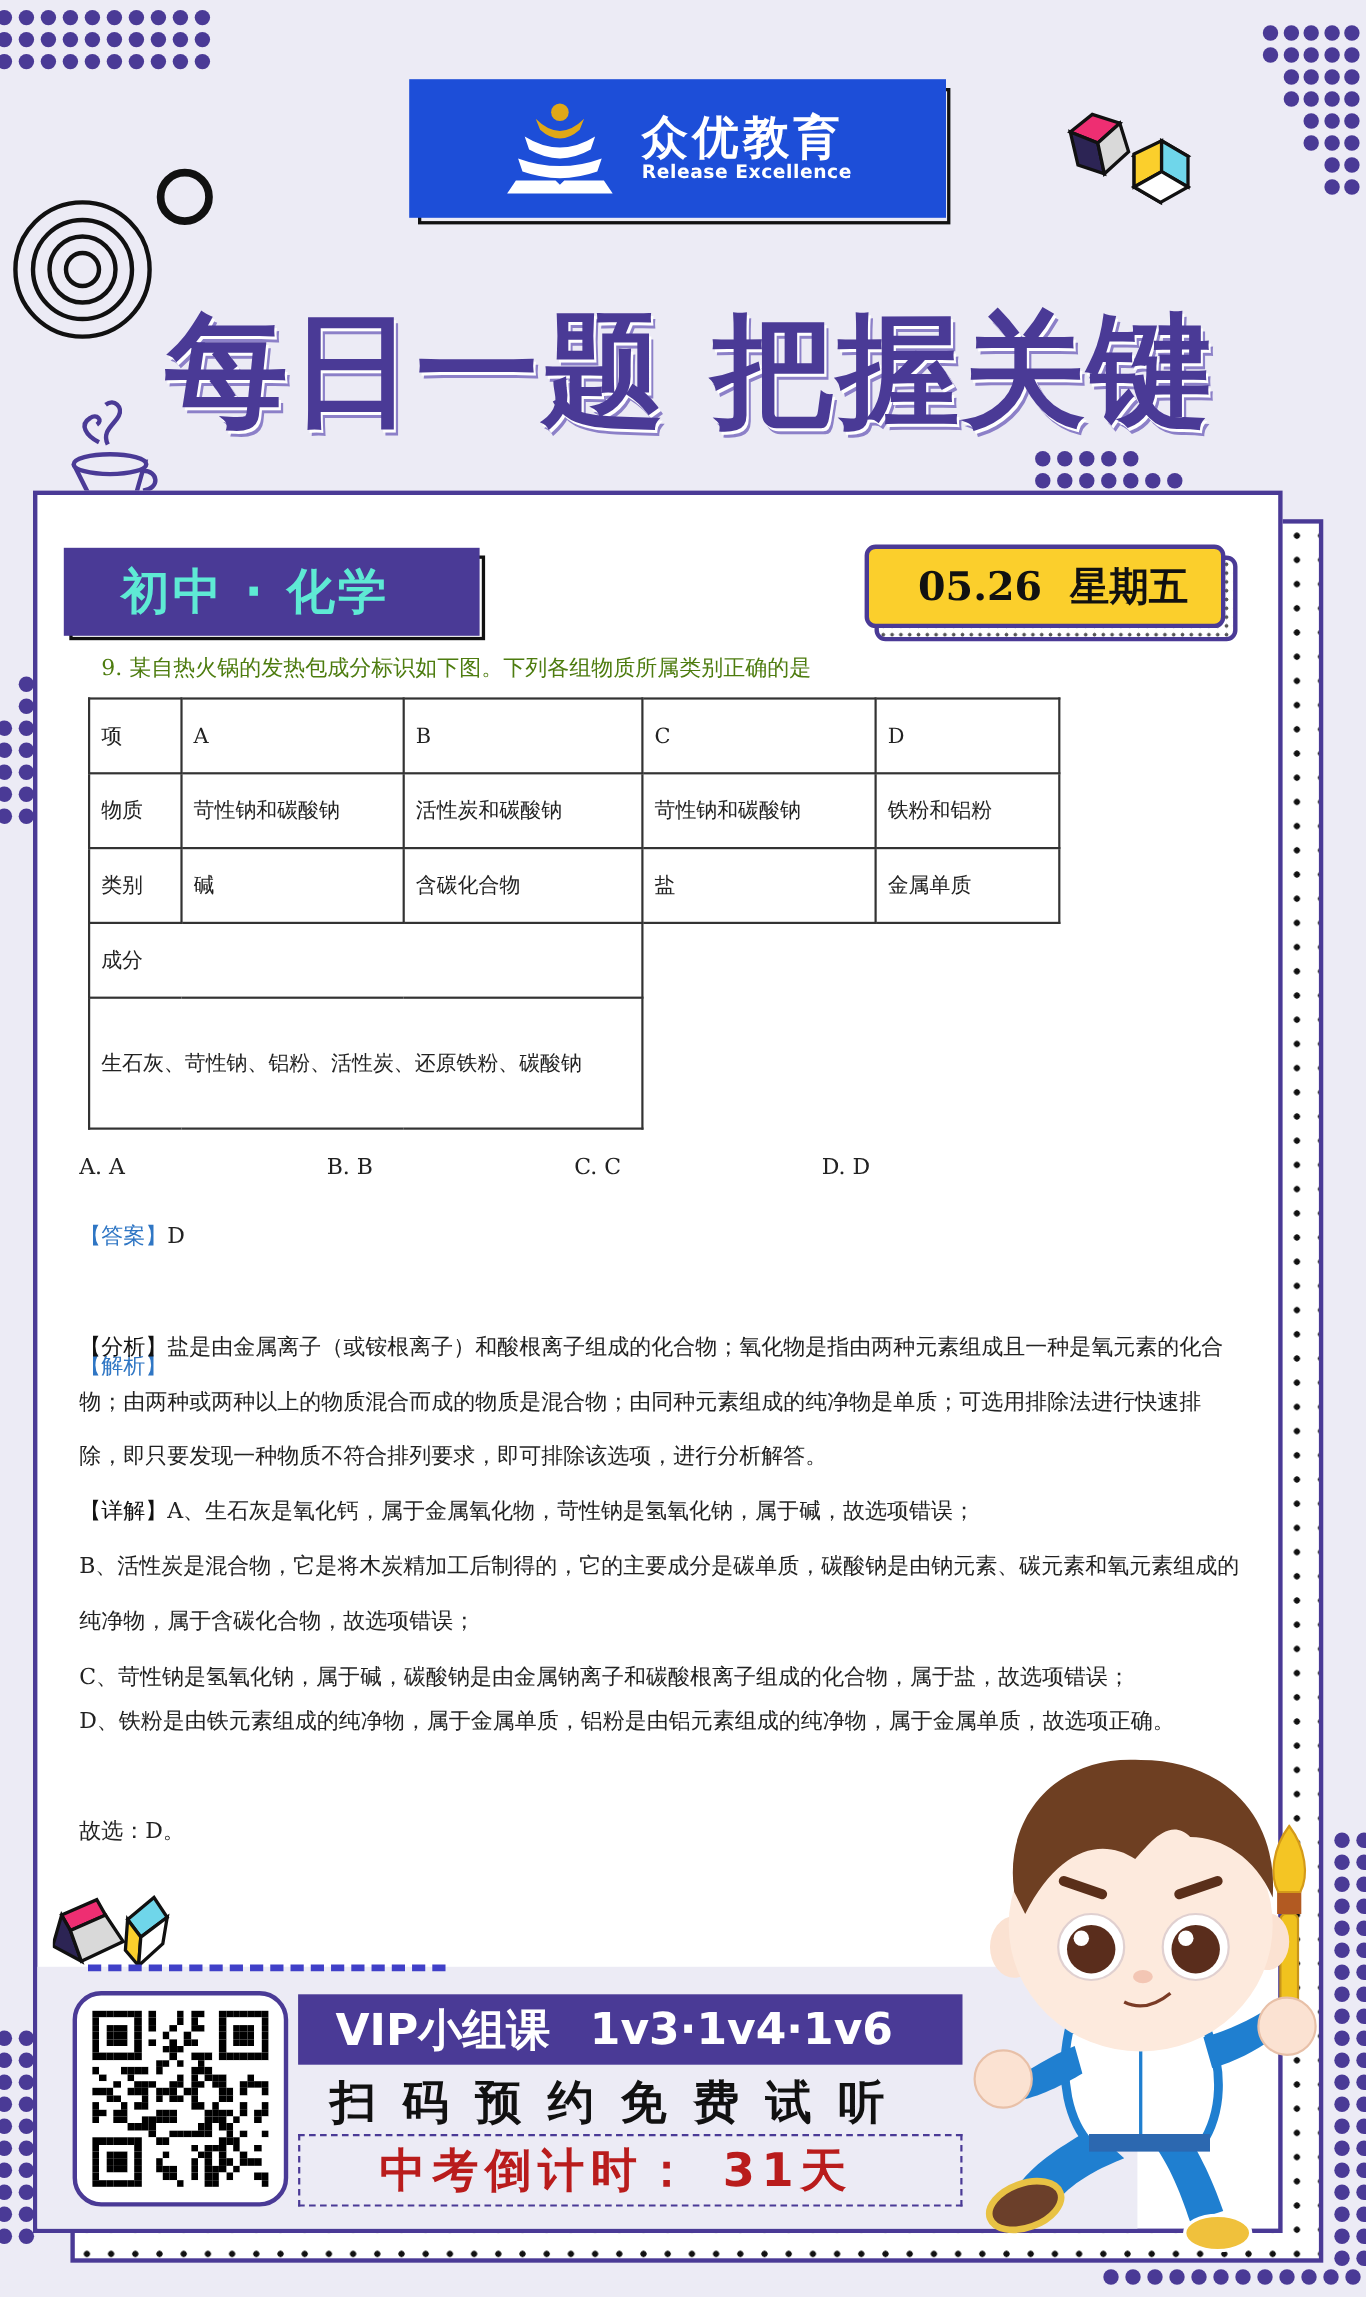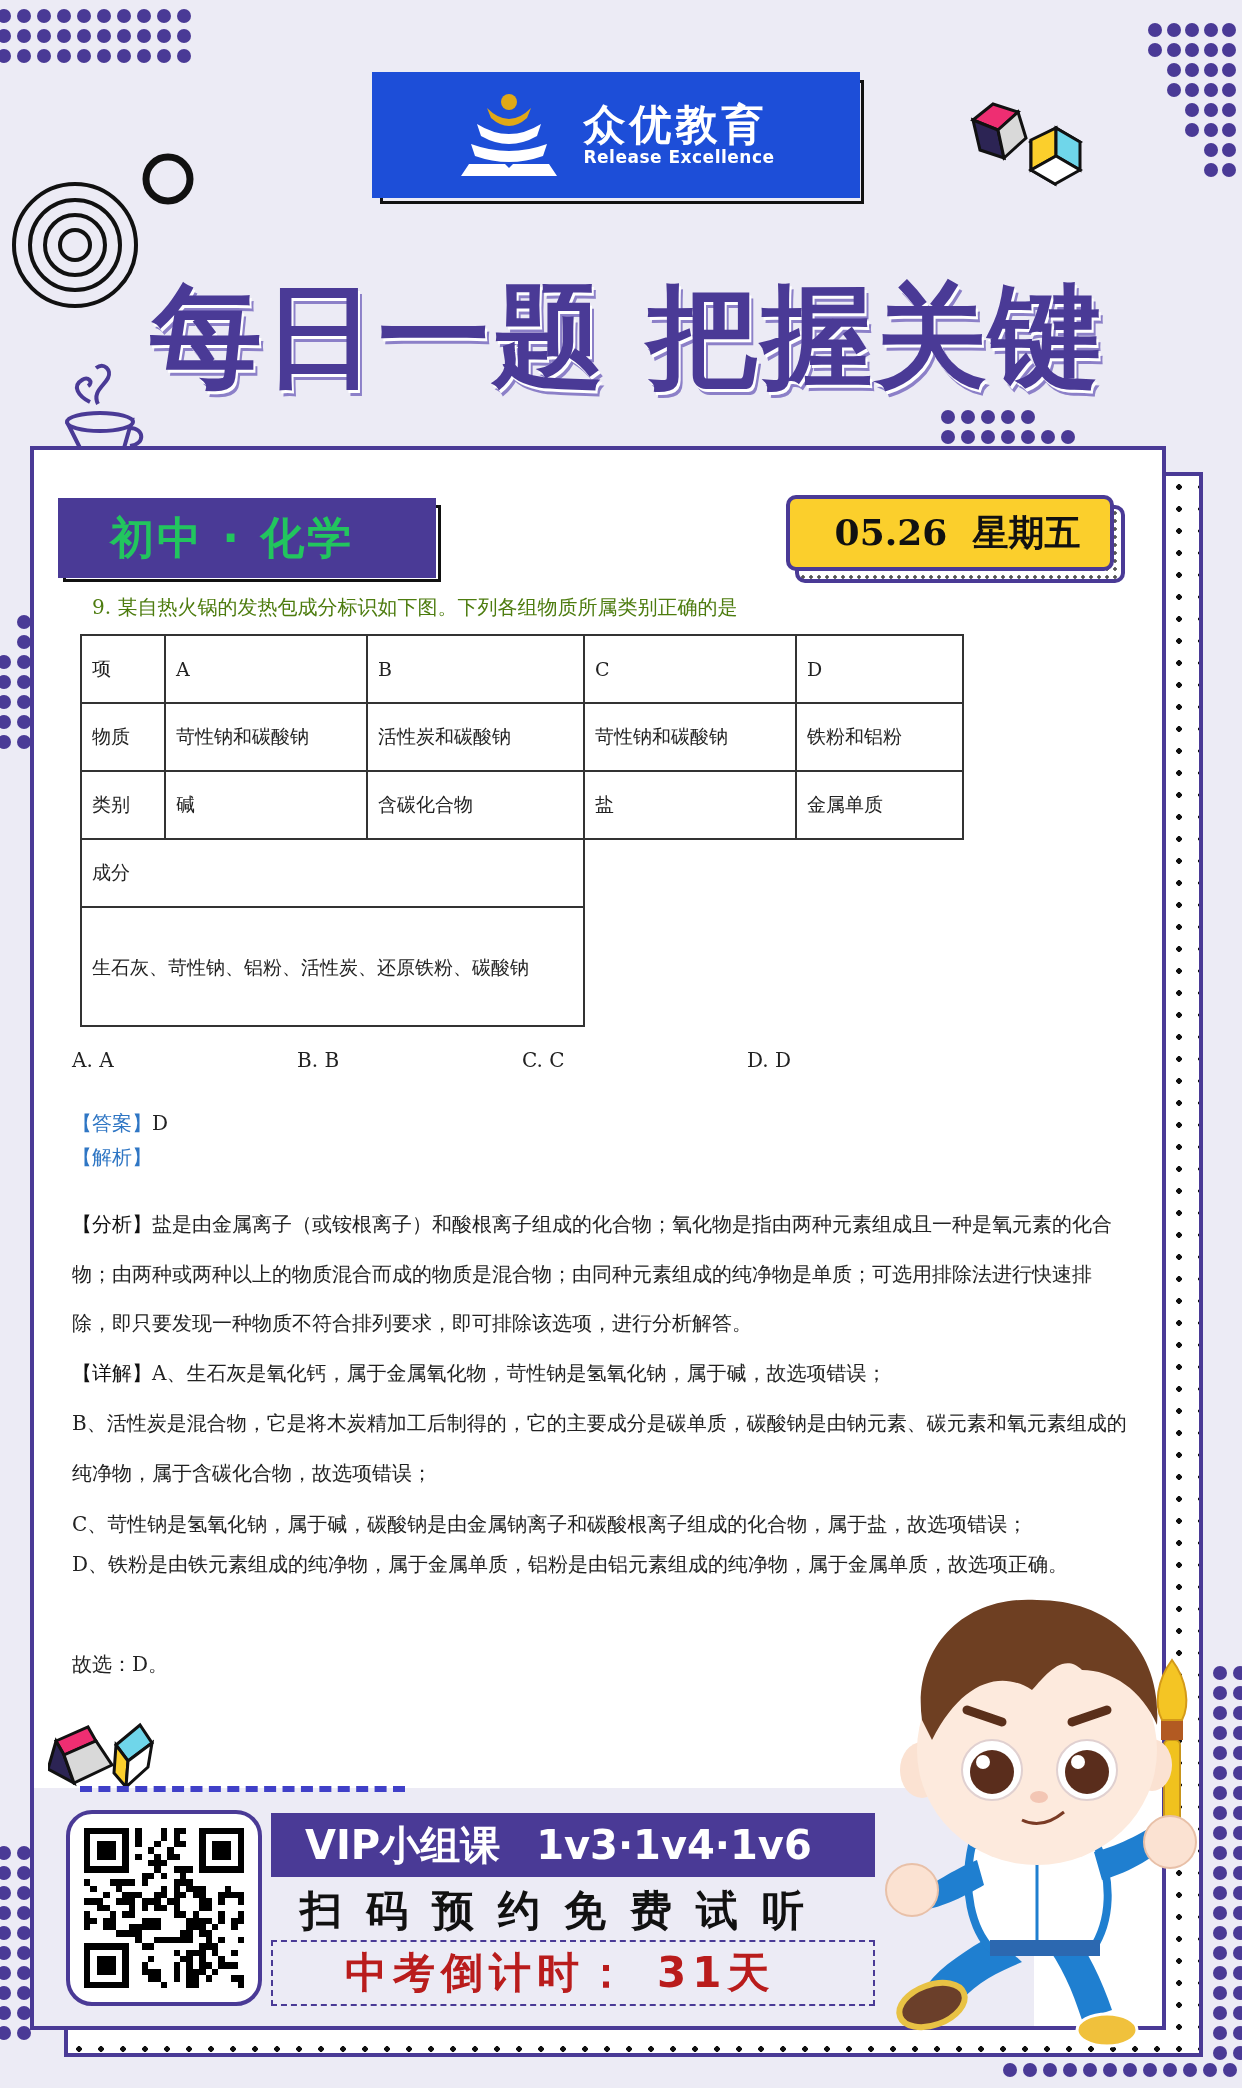--- a/index.html
+++ b/index.html
@@ -27,21 +27,21 @@
   
   .headline { left: 150px; top: 262px; width: 940px; text-align: center; font-family: "DejaVu Sans", sans-serif; font-weight: bold; font-size: 112px; color: #4a3a96; letter-spacing: 2px; text-shadow: 2px 3px 0 #ffffff, 4px 6px 0 #8c80c8; white-space: nowrap; }
 
   
   .card-shadow { left: 64px; top: 472px; width: 1139px; height: 1585px; border: 4px solid #4a3a96; background-color: #fff;
     background-image: radial-gradient(circle, #111 2.6px, transparent 3px); background-size: 22px 22px; }
   .card { left: 30px; top: 446px; width: 1136px; height: 1584px; border: 4px solid #4a3a96; background: #fff; }
 
   
   .subject-shadow { left: 63px; top: 505px; width: 378px; height: 77px; border: 3px solid #111; }
-  .subject { left: 58px; top: 498px; width: 378px; height: 80px; background: #4a3a96; color: #22c55e; font-family: "DejaVu Sans", sans-serif; font-weight: bold; font-size: 44px; display: flex; align-items: center; padding-left: 52px; letter-spacing: 3px; }
+  .subject { left: 58px; top: 498px; width: 378px; height: 80px; background: #4a3a96; color: #5eead4; font-family: "DejaVu Sans", sans-serif; font-weight: bold; font-size: 44px; display: flex; align-items: center; padding-left: 52px; letter-spacing: 3px; }
 
   
   .date-shadow { left: 795px; top: 505px; width: 330px; height: 78px; border: 4px solid #4a3a96; border-radius: 10px; background-color: #fff;
     background-image: radial-gradient(circle, #555 1.5px, transparent 2px); background-size: 8px 8px; }
   .date { left: 786px; top: 495px; width: 328px; height: 76px; background: #fbcf2c; border: 4px solid #4a3a96; border-radius: 10px; display: flex; align-items: center; justify-content: center; font-family: "DejaVu Serif", serif; font-weight: bold; font-size: 36px; color: #111; }
 
   
   .question { left: 92px; top: 594px; font-size: 20px; color: #4d7c0f; white-space: nowrap; }
   table.q-table { position: absolute; left: 80px; top: 634px; border-collapse: collapse; font-size: 19px; color: #222; }
   .q-table td { border: 2px solid #333; padding: 0 10px; height: 68px; vertical-align: middle; white-space: nowrap; }
@@ -362,21 +362,21 @@
 <div class="abs options">
   <span>A. A</span>
   <span>B. B</span>
   <span>C. C</span>
   <span>D. D</span>
 </div>
 
 <div class="answer" style="top:1110px;">
   <span class="blue">【答案】</span><span>D</span>
 </div>
-<div class="answer" style="top:1144px;">
+<div class="answer" style="top:1228px;">
   <span class="blue">【解析】</span>
 </div>
 
 <div class="para" style="top:1200px;">
   <span class="bold-tag">【分析】</span><span>盐是由金属离子（或铵根离子）和酸根离子组成的化合物；氧化物是指由两种元素组成且一种是氧元素的化合物；由两种或两种以上的物质混合而成的物质是混合物；由同种元素组成的纯净物是单质；可选用排除法进行快速排除，即只要发现一种物质不符合排列要求，即可排除该选项，进行分析解答。</span>
 </div>
 <div class="para" style="top:1349px;">
   <span class="bold-tag">【详解】</span><span>A、生石灰是氧化钙，属于金属氧化物，苛性钠是氢氧化钠，属于碱，故选项错误；</span>
 </div>
 <div class="para" style="top:1399px;">B、活性炭是混合物，它是将木炭精加工后制得的，它的主要成分是碳单质，碳酸钠是由钠元素、碳元素和氧元素组成的纯净物，属于含碳化合物，故选项错误；</div>

